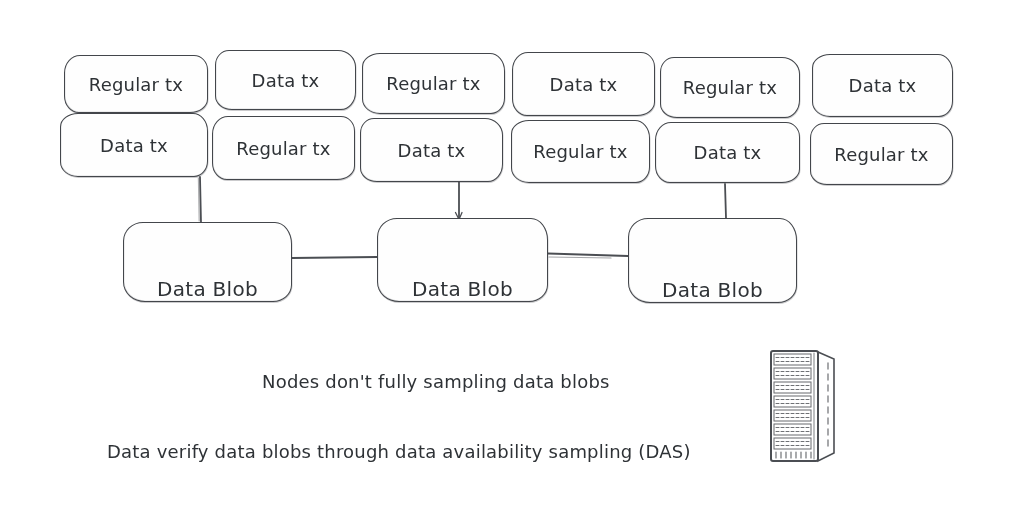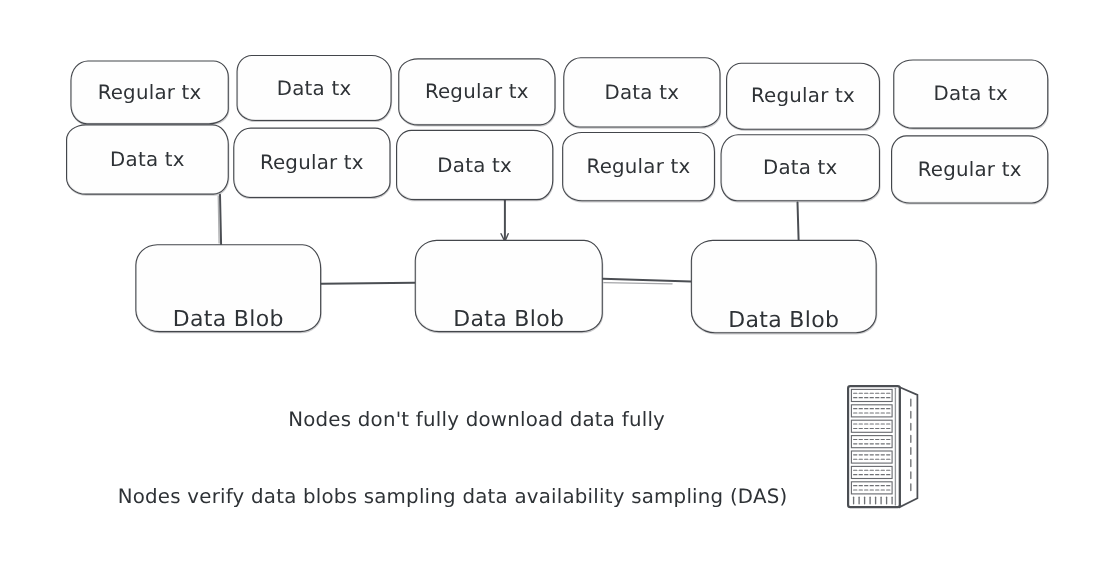--- a/index.html
+++ b/index.html
@@ -96,22 +96,22 @@
   <div class="box blob r4" style="left:123px;top:222px;width:169px;height:80px">
       <span>Data Blob</span>
     </div>
   <div class="box blob r4" style="left:377px;top:218px;width:171px;height:84px">
       <span>Data Blob</span>
     </div>
   <div class="box blob r4" style="left:628px;top:218px;width:169px;height:85px">
       <span>Data Blob</span>
     </div>
 
-  <div class="note" style="left:262px;top:371px">Nodes don't fully download data fully</div>
-  <div class="note" style="left:107px;top:441px">Nodes verify data blobs sampling data availability sampling (DAS)</div>
+  <div class="note" style="left:262px;top:371px">Nodes don't fully sampling data blobs</div>
+  <div class="note" style="left:107px;top:441px">Data verify data blobs through data availability sampling (DAS)</div>
 
   <svg class="rack" width="74" height="116" viewBox="0 0 74 116">
     <g stroke="#4b4e53" fill="none" stroke-linecap="round">
 
       <polygon points="50,3 66,10 66,104 50,112" fill="#ffffff" stroke-width="1.6"></polygon>
       <line x1="60" y1="14" x2="60" y2="101" stroke-width="1.4" stroke-dasharray="6 5" stroke-opacity="0.7"></line>
 
       <rect x="3" y="2" width="47" height="110" rx="2" fill="#ffffff" stroke-width="2"></rect>
       <line x1="46" y1="4" x2="46" y2="110" stroke-width="1.2" stroke-opacity="0.6"></line>
 

